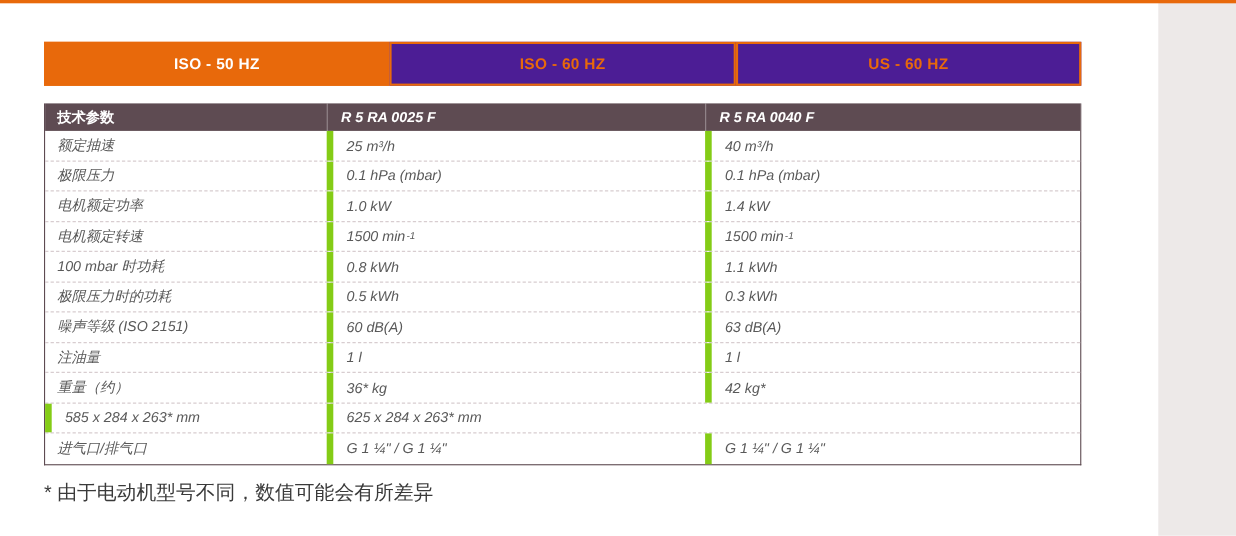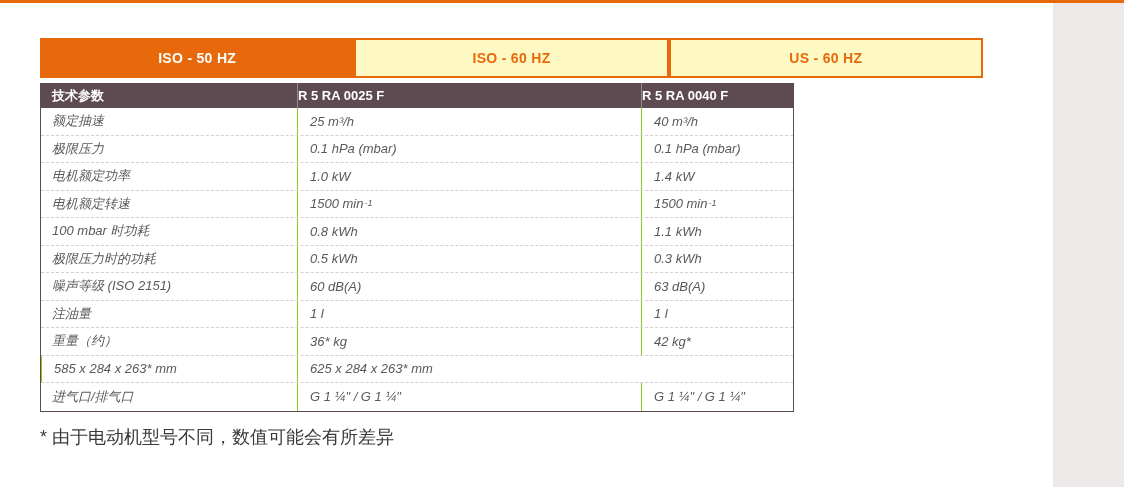--- a/index.html
+++ b/index.html
@@ -17,52 +17,52 @@
     position:absolute;top:0;right:0;width:71px;height:487px;
     background:#ede9e8;z-index:1;
   }
   .content{
     position:absolute;left:40px;top:38px;width:943px;z-index:2;
   }
   
   .tabs{display:flex;height:40px;}
   .tab{
     flex:1 1 0;height:40px;box-sizing:border-box;
-    background:#fef9c3;border:2px solid #e8690b;color:#e8690b;
+    background:#4c1d95;border:2px solid #e8690b;color:#e8690b;
     font-family:inherit;font-size:14px;font-weight:bold;letter-spacing:.3px;
     display:flex;align-items:center;justify-content:center;
     cursor:pointer;padding:0;
   }
   .tab.active{background:#e8690b;border-color:#e8690b;color:#ffffff;}
   
   .spec-table{
-    margin-top:5px;width:754px;box-sizing:border-box;
+    margin-top:16px;width:943px;box-sizing:border-box;
     border:1px solid #5e4b52;border-top:none;
   }
   .thead{
     display:grid;grid-template-columns:256px 344px 1fr;
     background:#5e4b52;height:25px;
   }
   .th{
     color:#ffffff;font-size:13px;font-weight:bold;
     display:flex;align-items:center;box-sizing:border-box;
   }
   .th.c0{padding-left:11px;}
-  .th.c1,.th.c2{border-left:1px solid rgba(255,255,255,0.35);}
+  .th.c1,.th.c2{padding-left:12px;border-left:1px solid rgba(255,255,255,0.35);font-style:italic;}
   .tr{
     display:grid;grid-template-columns:256px 344px 1fr;
     height:27.5px;border-bottom:1px dashed #d8cdd0;box-sizing:border-box;
   }
   .tr:last-child{border-bottom:none;}
   .td{
     color:#595959;font-size:13px;display:flex;align-items:center;
     box-sizing:border-box;white-space:nowrap;overflow:visible;font-style:italic;
   }
   .td.c0{padding-left:11px;}
-  .td.c1,.td.c2{padding-left:12px;border-left:1px solid #84cc16;}
+  .td.c1,.td.c2{padding-left:12px;border-left:6px solid #84cc16;}
   .td sup{font-size:9px;line-height:0;position:relative;top:-1px;margin-left:1px;}
   
   .footnote{
     margin-top:13px;font-size:18px;color:#3a3a3a;
   }
 </style>
 </head>
 <body>
 
 <div class="top-accent"></div>

